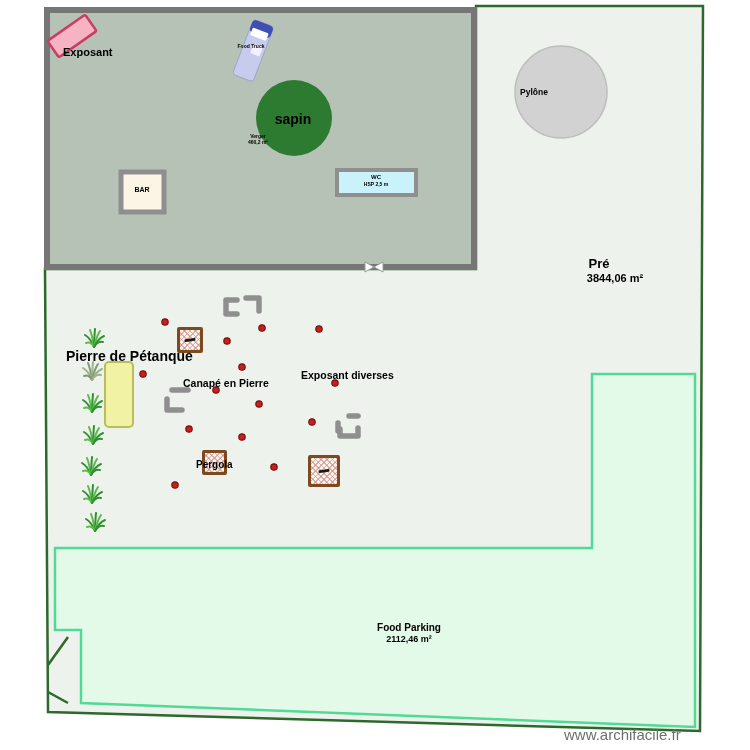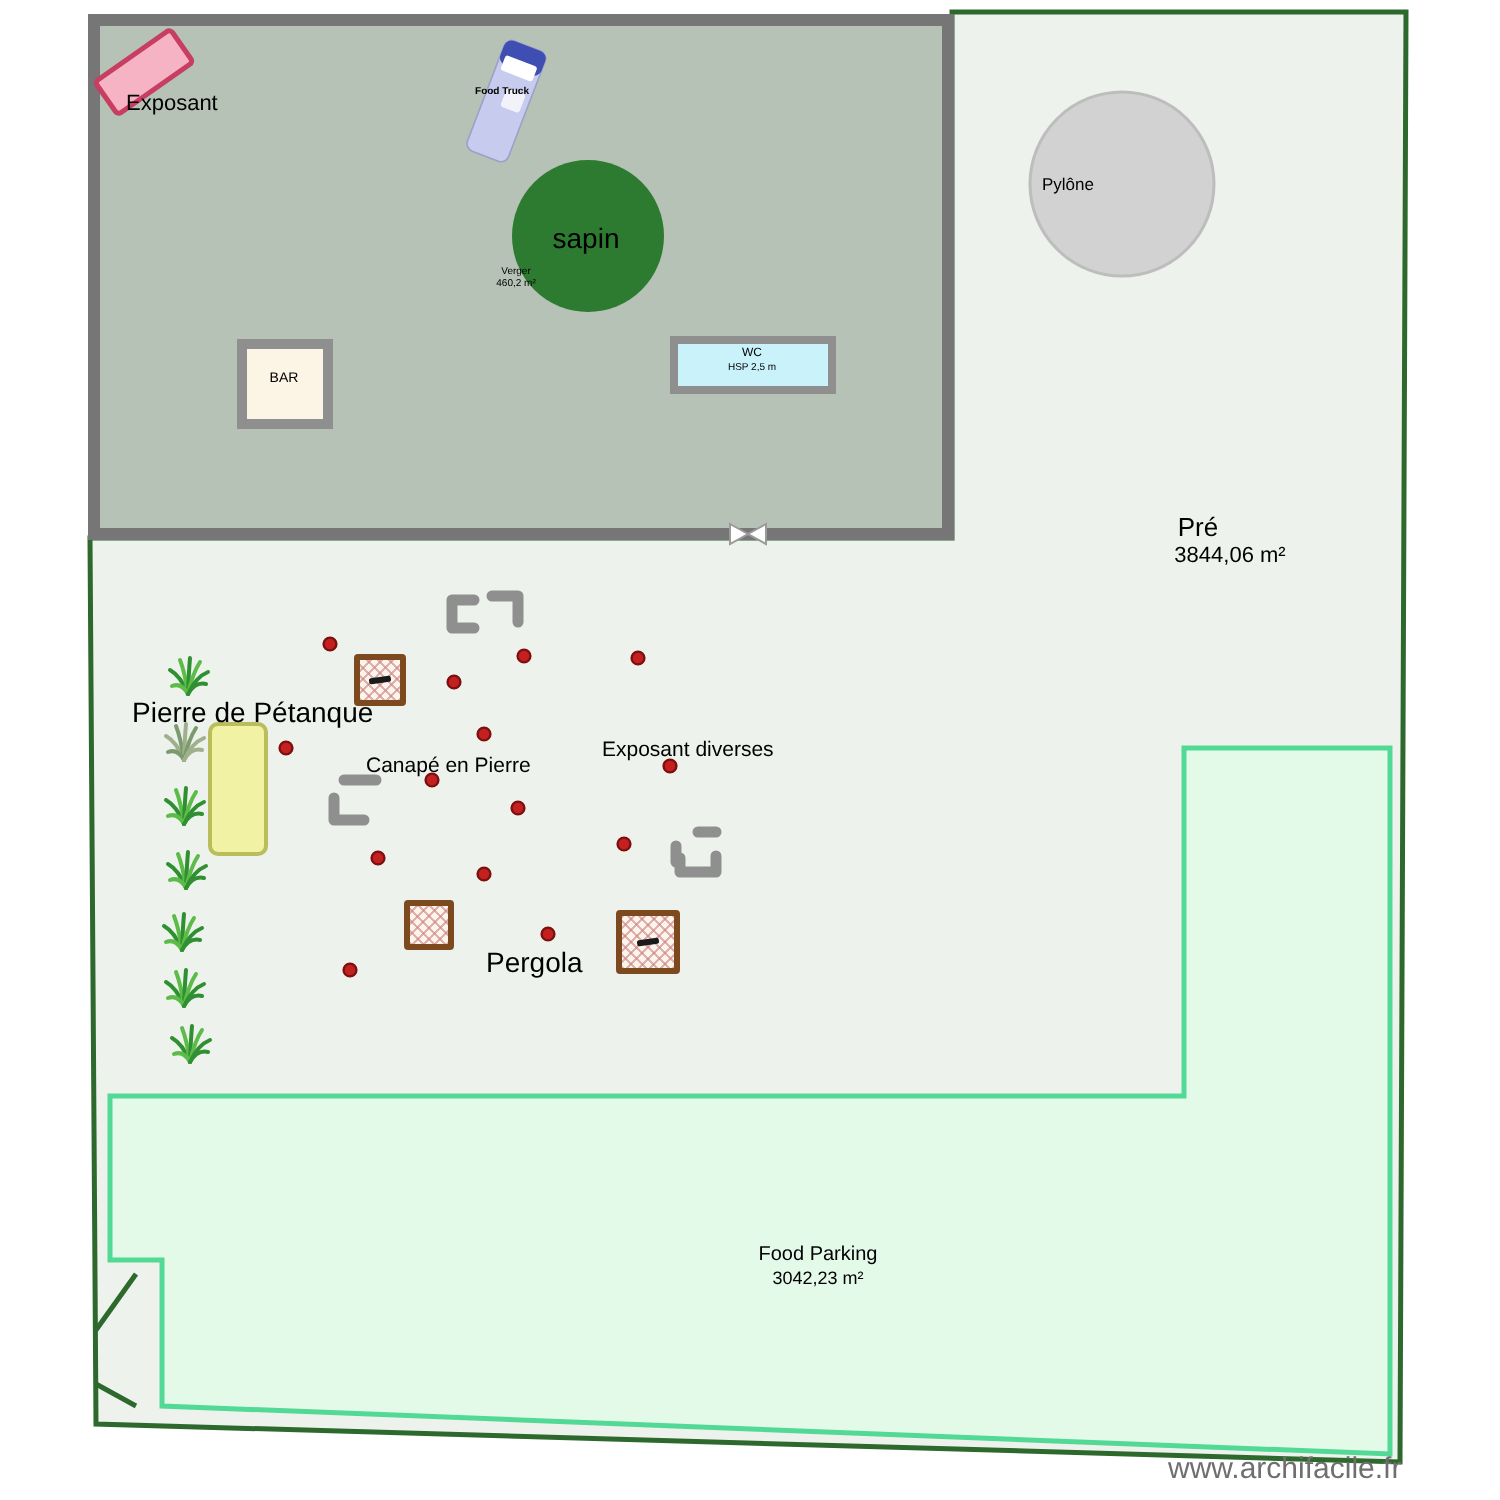--- a/index.html
+++ b/index.html
@@ -1,20 +1,20 @@
 <!DOCTYPE html>
 <html><head>
 <meta charset="utf-8">
 <style>
   html,body{margin:0;padding:0;background:#ffffff;}
   #plan{position:relative;width:750px;height:750px;background:#ffffff;overflow:hidden;
         font-family:"Liberation Sans","DejaVu Sans",sans-serif;}
   #base-layer-svg{position:absolute;left:0;top:0;z-index:1;}
   #objects-svg{position:absolute;left:0;top:0;z-index:4;}
-  .lbl{position:absolute;color:#000;white-space:nowrap;line-height:1.2;z-index:10;}
+  .lbl{position:absolute;color:#000;white-space:nowrap;line-height:1.2;z-index:10;font-weight:bold;}
   .lbl.centered{transform:translate(-50%,0);text-align:center;}
   .lbl span{display:block;}
   .hatch-table{position:absolute;z-index:5;box-sizing:border-box;
       border:3px solid #7c4a1e;border-radius:2px;
       background:
         repeating-linear-gradient(45deg, rgba(205,130,130,.6) 0 1px, transparent 1px 4px),
         repeating-linear-gradient(-45deg, rgba(205,130,130,.6) 0 1px, transparent 1px 4px),
         #fdf5ec;}
   .hatch-table .mark{position:absolute;left:50%;top:50%;width:11px;height:3px;background:#1a1a1a;
       transform:translate(-50%,-50%) rotate(-8deg);border-radius:1px;}
@@ -189,30 +189,30 @@
   </div>
 
   <div class="lbl" style="left:143px;top:377px;font-size:10.5px;margin-left:40px;">
     <span>Canapé en Pierre</span>
   </div>
 
   <div class="lbl" style="left:301px;top:369px;font-size:10.5px;">
     <span>Exposant diverses</span>
   </div>
 
-  <div class="lbl" style="left:196px;top:473px;font-size:14px;margin-left:47px;">
+  <div class="lbl" style="left:196px;top:459px;font-size:10px;">
     <span>Pergola</span>
   </div>
 
   <div class="lbl centered" style="left:409px;top:622px;font-size:10px;">
     <span>Food Parking</span>
-    <span style="font-size:9px;">3042,23 m²</span>
-  </div>
-
-  <div class="watermark" style="left:584px;top:726px;">
+    <span style="font-size:9px;">2112,46 m²</span>
+  </div>
+
+  <div class="watermark" style="left:564px;top:726px;">
     <span>www.archifacile.fr</span>
   </div>
 
 <div class="hatch-table" style="left: 177px; top: 327px; width: 26px; height: 26px;">
       <i class="mark"></i>
     </div>
     <div class="hatch-table" style="left: 202px; top: 450px; width: 25px; height: 25px;"></div>
     <div class="hatch-table" style="left: 308px; top: 455px; width: 32px; height: 32px;">
       <i class="mark"></i>
     </div>

